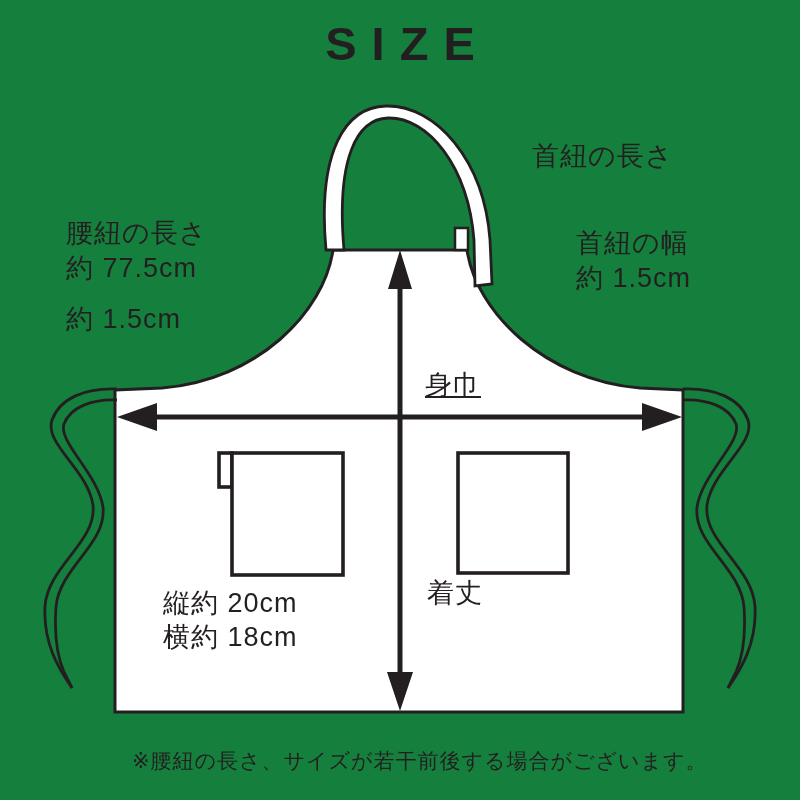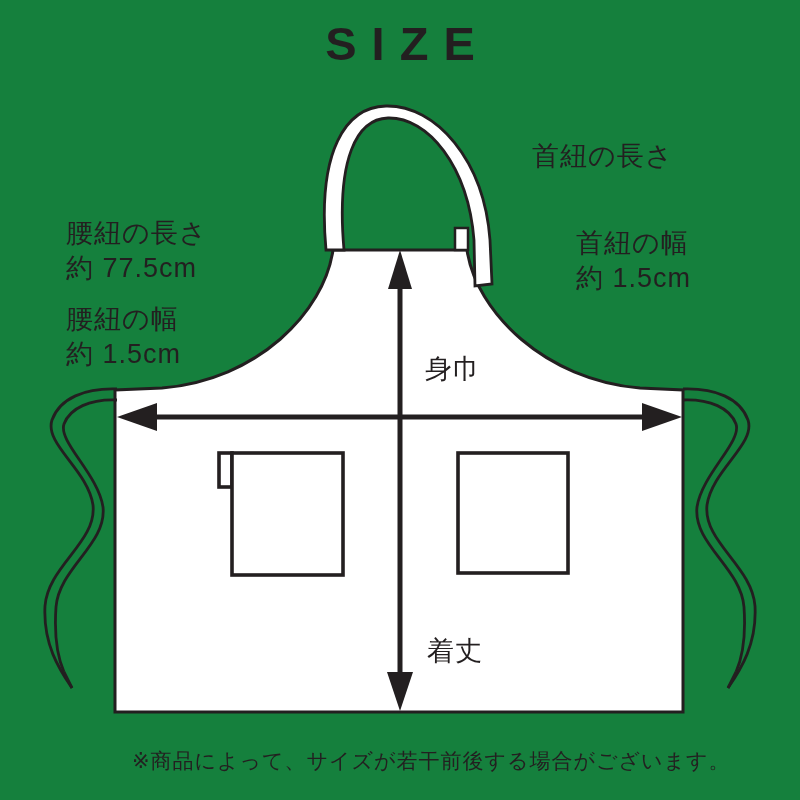--- a/index.html
+++ b/index.html
@@ -15,22 +15,22 @@
   }
   .label{
     position:absolute;font-size:27px;line-height:35px;white-space:nowrap;
     letter-spacing:1px;color:#231f20;
   }
   .label span{display:block;}
   .lbl-neck-length{left:532px;top:139px;}
   .lbl-neck-width{left:532px;top:226px;margin-left:44px;}
   .lbl-waist-length{left:66px;top:216px;}
   .lbl-waist-width{left:66px;top:302px;}
-  .lbl-body-width{left:425px;top:352px;}
-  .lbl-garment-length{left:427px;top:634px;}
+  .lbl-body-width{left:425px;top:368px;text-decoration:underline;}
+  .lbl-garment-length{left:427px;top:576px;}
   .lbl-pocket{left:163px;top:586px;line-height:34px;}
   .footnote{
     position:absolute;left:132px;top:747px;font-size:21px;letter-spacing:1px;
     white-space:nowrap;color:#231f20;
   }
 </style>
 </head>
 <body>
 
 <div class="stage">
@@ -90,30 +90,31 @@
     <span>首紐の幅</span>
     <span>約 1.5cm</span>
   </div>
 
   <div class="label lbl-waist-length">
     <span>腰紐の長さ</span>
     <span>約 77.5cm</span>
   </div>
 
   <div class="label lbl-waist-width">
-    <span>腰紐の幅</span>
     <span>約 1.5cm</span>
   </div>
 
   <div class="label lbl-body-width">
     <span>身巾</span>
   </div>
 
   <div class="label lbl-garment-length">
     <span>着丈</span>
   </div>
 
   <div class="label lbl-pocket">
+    <span>縦約 20cm</span>
+    <span>横約 18cm</span>
   </div>
 
-  <div class="footnote">※商品によって、サイズが若干前後する場合がございます。</div>
+  <div class="footnote">※腰紐の長さ、サイズが若干前後する場合がございます。</div>
 
 </div>
 
 </body></html>

